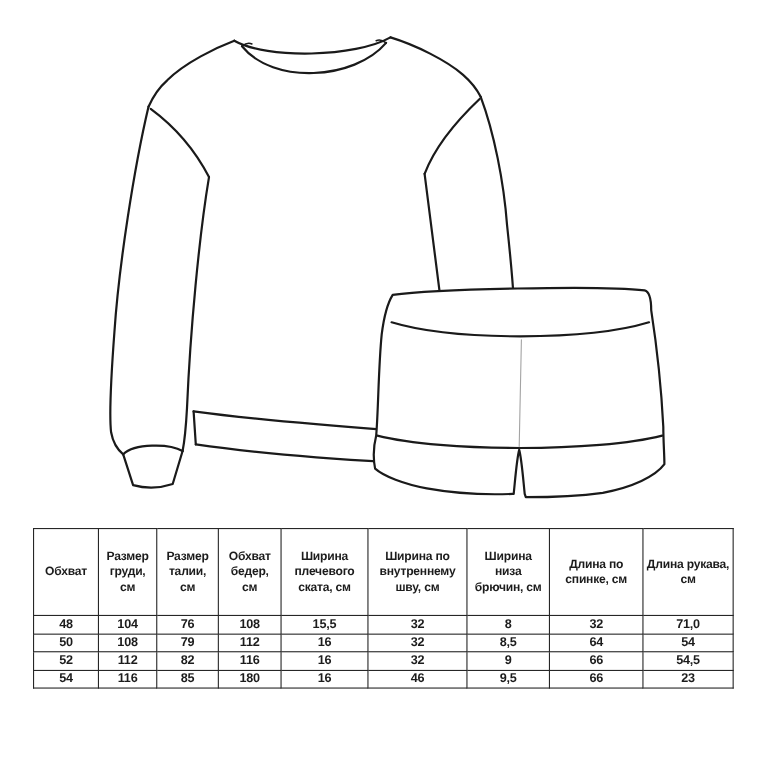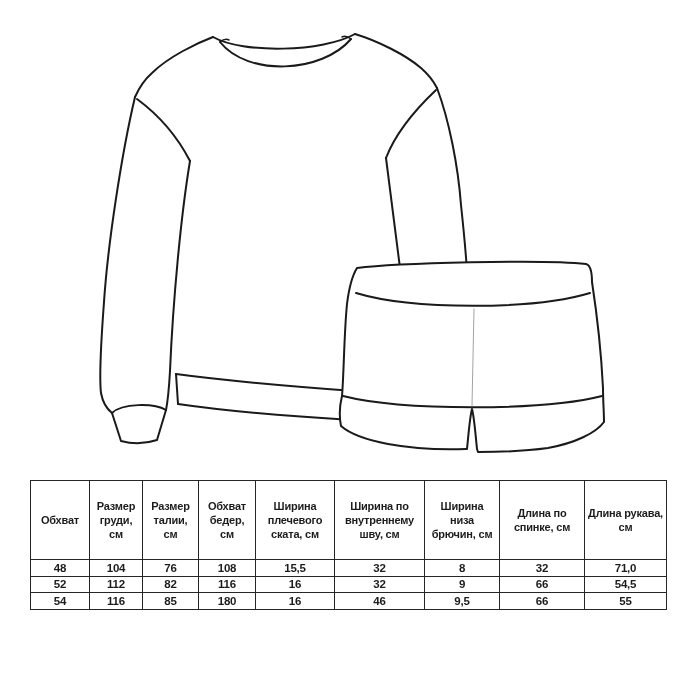--- a/index.html
+++ b/index.html
@@ -118,37 +118,48 @@
           <td>104</td>
           <td>76</td>
           <td>108</td>
           <td>15,5</td>
           <td>32</td>
           <td>8</td>
           <td>32</td>
           <td>71,0</td>
         </tr>
         <tr>
+          <td>50</td>
+          <td>108</td>
+          <td>79</td>
+          <td>112</td>
+          <td>16</td>
+          <td>32</td>
+          <td>8,5</td>
+          <td>64</td>
+          <td>54</td>
+        </tr>
+        <tr>
           <td>52</td>
           <td>112</td>
           <td>82</td>
           <td>116</td>
           <td>16</td>
           <td>32</td>
           <td>9</td>
           <td>66</td>
           <td>54,5</td>
         </tr>
         <tr>
           <td>54</td>
           <td>116</td>
           <td>85</td>
           <td>180</td>
           <td>16</td>
           <td>46</td>
           <td>9,5</td>
           <td>66</td>
-          <td>55</td>
+          <td>23</td>
         </tr>
       </tbody>
   </table>
 
 </div>
 
 </body></html>

